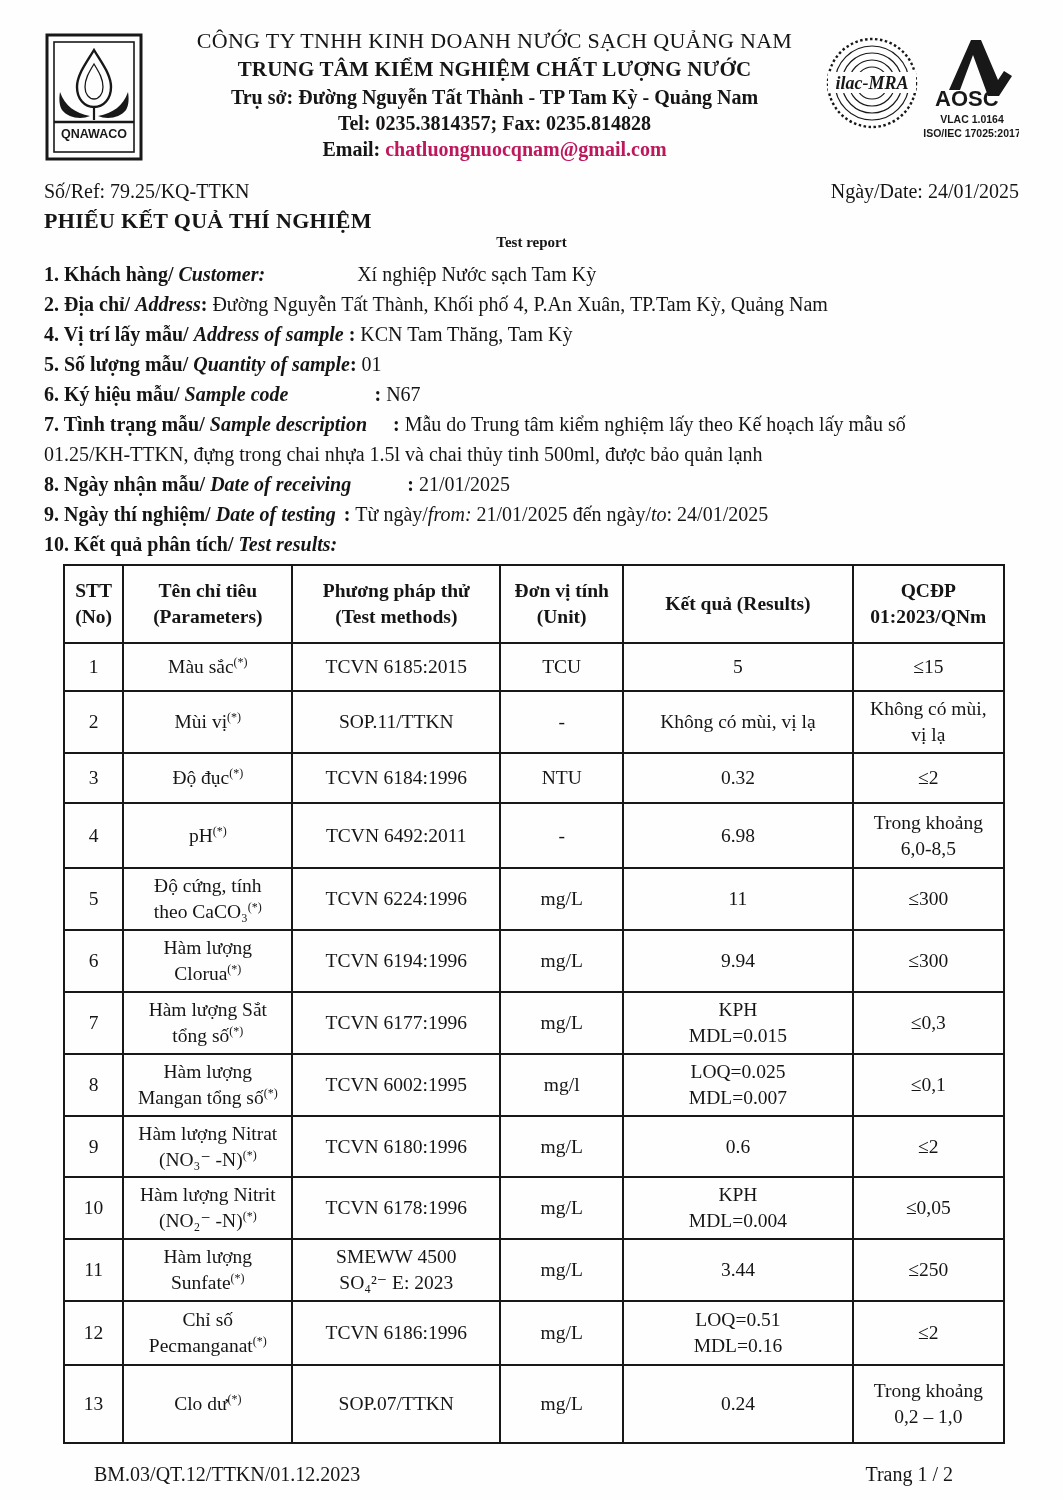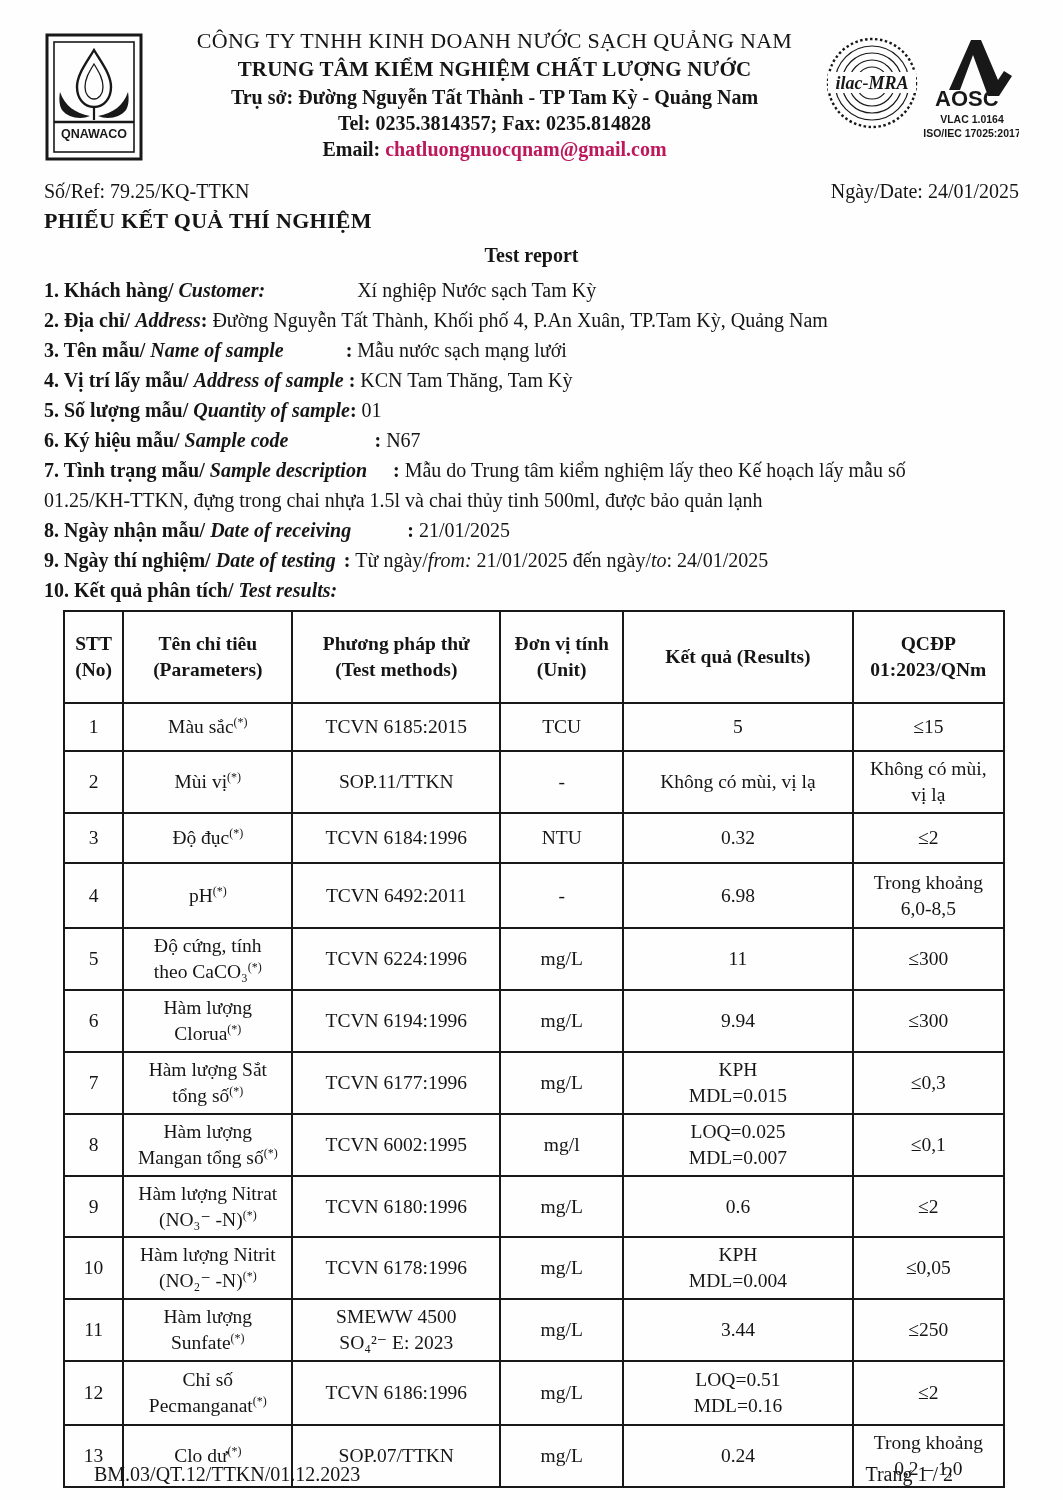--- a/index.html
+++ b/index.html
@@ -17,54 +17,54 @@
   .lh-right { width: 200px; flex: 0 0 200px; display: flex; gap: 0; padding-top: 6px; justify-content: flex-end; }
   .org1 { font-size: 22px; letter-spacing: 0.3px; white-space: nowrap; }
   .org2 { font-size: 21px; font-weight: bold; letter-spacing: 0.2px; margin-top: 3px; white-space: nowrap; }
   .org3 { font-size: 20px; font-weight: bold; margin-top: 4px; white-space: nowrap; }
   .org4 { font-size: 20px; font-weight: bold; margin-top: 3px; }
   .org5 { font-size: 20px; font-weight: bold; margin-top: 3px; }
   .email-link { font-weight: bold; color: #be185d; }
   
   .refline { display: flex; justify-content: space-between; font-size: 20px; margin-top: 14px; }
   .title { font-size: 22px; font-weight: bold; margin-top: 5px; letter-spacing: 0.3px; }
-  .subtitle { text-align: center; font-size: 20px; font-weight: bold; margin-top: 10px; }
+  .subtitle { text-align: center; font-size: 15px; font-weight: bold; margin-top: 0; }
   
   .info-section { margin-top: 8px; }
   .info-line { font-size: 20px; line-height: 30px; white-space: nowrap; }
   .seg-b  { font-weight: bold; }
   .seg-bi { font-weight: bold; font-style: italic; }
   .seg-i  { font-style: italic; }
   .seg-r  { }
   .tab-sp { display: inline-block; height: 1px; }
   
   .results {
     width: 942px; margin-left: 19px; margin-top: 5px;
     border-collapse: collapse; table-layout: fixed;
     font-size: 19.5px;
   }
   .results th, .results td {
     border: 2px solid #181818; text-align: center; vertical-align: middle;
     padding: 2px 4px; line-height: 1.32; overflow: hidden;
   }
   .results th { font-weight: bold; }
-  .results thead tr { height: 92px; }
+  .results thead tr { height: 78px; }
   .results tbody tr:nth-child(1)  { height: 48px; }
   .results tbody tr:nth-child(2)  { height: 62px; }
   .results tbody tr:nth-child(3)  { height: 50px; }
   .results tbody tr:nth-child(4)  { height: 65px; }
   .results tbody tr:nth-child(5)  { height: 62px; }
   .results tbody tr:nth-child(6)  { height: 62px; }
   .results tbody tr:nth-child(7)  { height: 62px; }
   .results tbody tr:nth-child(8)  { height: 62px; }
   .results tbody tr:nth-child(9)  { height: 61px; }
   .results tbody tr:nth-child(10) { height: 62px; }
   .results tbody tr:nth-child(11) { height: 62px; }
   .results tbody tr:nth-child(12) { height: 64px; }
-  .results tbody tr:nth-child(13) { height: 62px; }
+  .results tbody tr:nth-child(13) { height: 78px; }
   .results sup { font-size: 12px; line-height: 0; }
   
   .pagefooter {
     position: absolute; left: 44px; right: 44px; bottom: 14px;
     display: flex; justify-content: space-between; font-size: 20px;
   }
   .pagefooter .f-left { margin-left: 50px; }
   .pagefooter .f-right { margin-right: 66px; }
   svg text { fill: #181818; }
 </style>
@@ -120,21 +120,20 @@
     <span>Số/Ref: 79.25/KQ-TTKN</span>
     <span>Ngày/Date: 24/01/2025</span>
   </div>
 
   <div class="title">PHIẾU KẾT QUẢ THÍ NGHIỆM</div>
   <div class="subtitle">Test report</div>
 
   <div class="info-section">
       <div class="info-line"><span class="seg-b">1. Khách hàng/ </span><span class="seg-bi">Customer:</span><span class="tab-sp" style="width: 92px;"></span><span class="seg-r">Xí nghiệp Nước sạch Tam Kỳ</span></div>
       <div class="info-line"><span class="seg-b">2. Địa chỉ/ </span><span class="seg-bi">Address</span><span class="seg-b">: </span><span class="seg-r">Đường Nguyễn Tất Thành, Khối phố 4, P.An Xuân, TP.Tam Kỳ, Quảng Nam</span></div>
-      <div class="info-line"><span class="seg-b">3. Tên mẫu/ </span><span class="seg-bi">Name of sample</span><span class="tab-sp" style="width: 62px;"></span><span class="seg-b">: </span><span class="seg-r">Mẫu nước sạch mạng lưới</span></div>
       <div class="info-line"><span class="seg-b">4. Vị trí lấy mẫu/ </span><span class="seg-bi">Address of sample </span><span class="seg-b">: </span><span class="seg-r">KCN Tam Thăng, Tam Kỳ</span></div>
       <div class="info-line"><span class="seg-b">5. Số lượng mẫu/ </span><span class="seg-bi">Quantity of sample</span><span class="seg-b">: </span><span class="seg-r">01</span></div>
       <div class="info-line"><span class="seg-b">6. Ký hiệu mẫu/ </span><span class="seg-bi">Sample code</span><span class="tab-sp" style="width: 86px;"></span><span class="seg-b">: </span><span class="seg-r">N67</span></div>
       <div class="info-line"><span class="seg-b">7. Tình trạng mẫu/ </span><span class="seg-bi">Sample description</span><span class="tab-sp" style="width: 26px;"></span><span class="seg-b">: </span><span class="seg-r">Mẫu do Trung tâm kiểm nghiệm lấy theo Kế hoạch lấy mẫu số</span></div>
       <div class="info-line"><span class="seg-r">01.25/KH-TTKN, đựng trong chai nhựa 1.5l và chai thủy tinh 500ml, được bảo quản lạnh</span></div>
       <div class="info-line"><span class="seg-b">8. Ngày nhận mẫu/ </span><span class="seg-bi">Date of receiving</span><span class="tab-sp" style="width: 56px;"></span><span class="seg-b">: </span><span class="seg-r">21/01/2025</span></div>
       <div class="info-line"><span class="seg-b">9. Ngày thí nghiệm/ </span><span class="seg-bi">Date of testing</span><span class="tab-sp" style="width: 8px;"></span><span class="seg-b">: </span><span class="seg-r">Từ ngày/</span><span class="seg-i">from:</span><span class="seg-r"> 21/01/2025  đến ngày/</span><span class="seg-i">to</span><span class="seg-r">: 24/01/2025</span></div>
       <div class="info-line"><span class="seg-b">10. Kết quả phân tích/ </span><span class="seg-bi">Test results:</span></div>
     </div>
 

